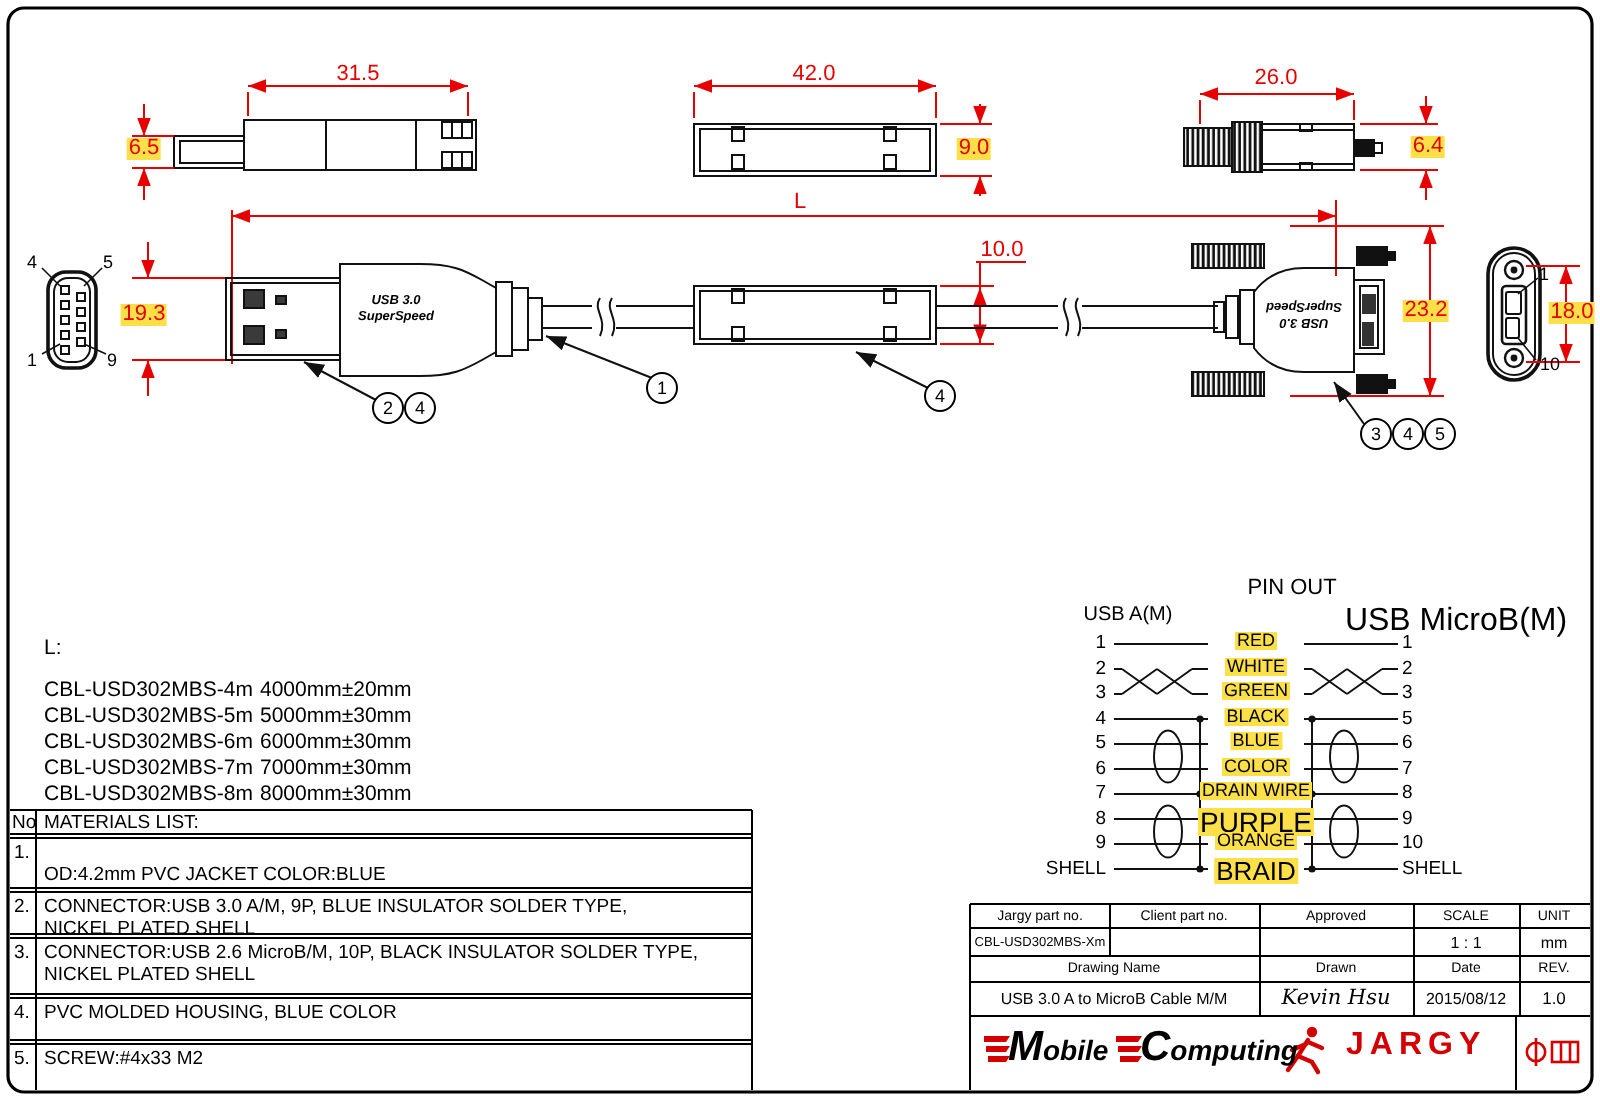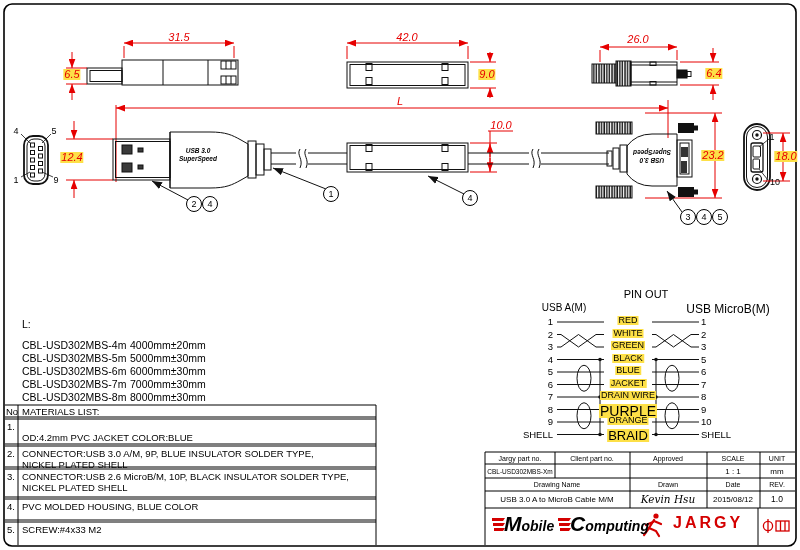--- a/index.html
+++ b/index.html
@@ -1,20 +1,20 @@
 <!DOCTYPE html>
 <html><head>
 <meta charset="utf-8">
 <style>
   html,body{margin:0;padding:0;background:#ffffff;}
   #page{position:relative;width:800px;height:550px;background:#fff;overflow:hidden;
         font-family:"Liberation Sans",sans-serif;}
   #linework{position:absolute;left:0;top:0;}
   .t{position:absolute;white-space:nowrap;color:#000;font-family:"Liberation Sans",sans-serif;}
-  .red{color:#e60000;font-style:italic;}
+  .red{color:#e60000;}
   .c{transform:translateX(-50%);} 
   .r{transform:translateX(-100%);} 
   .wbg{background:#fde047;padding:0 1px;line-height:1;}
   .dim{font-size:11px;}
   .pin{font-size:9px;}
   .plugtxt{font-size:6.5px;font-weight:bold;font-style:italic;line-height:1.25;text-align:center;}
   .callout{position:absolute;width:14px;height:14px;border:1px solid #000;border-radius:50%;
            font-size:9px;line-height:14px;text-align:center;transform:translate(-50%,-50%);background:#fff;}
   .llist{font-size:10.5px;}
   .mat{font-size:9.5px;line-height:11px;}
@@ -355,21 +355,21 @@
   </g>
 </svg>
 
 <span class="t red dim c" style="left:179px;top:31px">31.5</span>
 <span class="t red dim c wbg" style="left:72px;top:69px">6.5</span>
 <span class="t red dim c" style="left:407px;top:31px">42.0</span>
 <span class="t red dim c wbg" style="left:487px;top:69px">9.0</span>
 <span class="t red dim c" style="left:638px;top:33px">26.0</span>
 <span class="t red dim c wbg" style="left:714px;top:68px">6.4</span>
 <span class="t red dim c" style="left:400px;top:95px">L</span>
-<span class="t red dim c wbg" style="left:72px;top:152px">12.4</span>
+<span class="t red dim c wbg" style="left:72px;top:152px">19.3</span>
 <span class="t red dim c" style="left:501px;top:119px">10.0</span>
 <span class="t red dim c wbg" style="left:713px;top:150px">23.2</span>
 <span class="t red dim c wbg" style="left:786px;top:151px">18.0</span>
 
 <span class="t pin c" style="left:16px;top:126px">4</span>
 <span class="t pin c" style="left:54px;top:126px">5</span>
 <span class="t pin c" style="left:16px;top:175px">1</span>
 <span class="t pin c" style="left:56px;top:175px">9</span>
 <span class="t pin c" style="left:772px;top:132px">1</span>
 <span class="t pin c" style="left:775px;top:177px">10</span>
@@ -413,39 +413,39 @@
 <span class="t mat" style="left:7px;top:471px">3.</span>
 <span class="t mat" style="left:22px;top:471px">CONNECTOR:USB 2.6 MicroB/M, 10P, BLACK INSULATOR SOLDER TYPE,</span>
 <span class="t mat" style="left:22px;top:482px">NICKEL PLATED SHELL</span>
 <span class="t mat" style="left:7px;top:501px">4.</span>
 <span class="t mat" style="left:22px;top:501px">PVC MOLDED HOUSING, BLUE COLOR</span>
 <span class="t mat" style="left:7px;top:524px">5.</span>
 <span class="t mat" style="left:22px;top:524px">SCREW:#4x33 M2</span>
 
 <span class="t c" style="left:646px;top:288px;font-size:11px">PIN OUT</span>
 <span class="t c" style="left:564px;top:302px;font-size:10px">USB A(M)</span>
-<span class="t c" style="left:728px;top:302px;font-size:12px">USB MicroB(M)</span>
+<span class="t c" style="left:728px;top:302px;font-size:16px">USB MicroB(M)</span>
 
 <span class="t po r" style="left:553px;top:316px">1</span>
 <span class="t po c wbg" style="left:628px;top:316px;font-size:9px">RED</span>
 <span class="t po" style="left:701px;top:316px">1</span>
 <span class="t po r" style="left:553px;top:329px">2</span>
 <span class="t po c wbg" style="left:628px;top:329px;font-size:9px">WHITE</span>
 <span class="t po" style="left:701px;top:329px">2</span>
 <span class="t po r" style="left:553px;top:341px">3</span>
 <span class="t po c wbg" style="left:628px;top:341px;font-size:9px">GREEN</span>
 <span class="t po" style="left:701px;top:341px">3</span>
 <span class="t po r" style="left:553px;top:354px">4</span>
 <span class="t po c wbg" style="left:628px;top:354px;font-size:9px">BLACK</span>
 <span class="t po" style="left:701px;top:354px">5</span>
 <span class="t po r" style="left:553px;top:366px">5</span>
 <span class="t po c wbg" style="left:628px;top:366px;font-size:9px">BLUE</span>
 <span class="t po" style="left:701px;top:366px">6</span>
 <span class="t po r" style="left:553px;top:379px">6</span>
-<span class="t po c wbg" style="left:628px;top:379px;font-size:9px">JACKET</span>
+<span class="t po c wbg" style="left:628px;top:379px;font-size:9px">COLOR</span>
 <span class="t po" style="left:701px;top:379px">7</span>
 <span class="t po r" style="left:553px;top:391px">7</span>
 <span class="t po c wbg" style="left:628px;top:391px;font-size:9px">DRAIN WIRE</span>
 <span class="t po" style="left:701px;top:391px">8</span>
 <span class="t po r" style="left:553px;top:404px">8</span>
 <span class="t po c wbg" style="left:628px;top:404px;font-size:14px">PURPLE</span>
 <span class="t po" style="left:701px;top:404px">9</span>
 <span class="t po r" style="left:553px;top:416px">9</span>
 <span class="t po c wbg" style="left:628px;top:416px;font-size:9px">ORANGE</span>
 <span class="t po" style="left:701px;top:416px">10</span>

